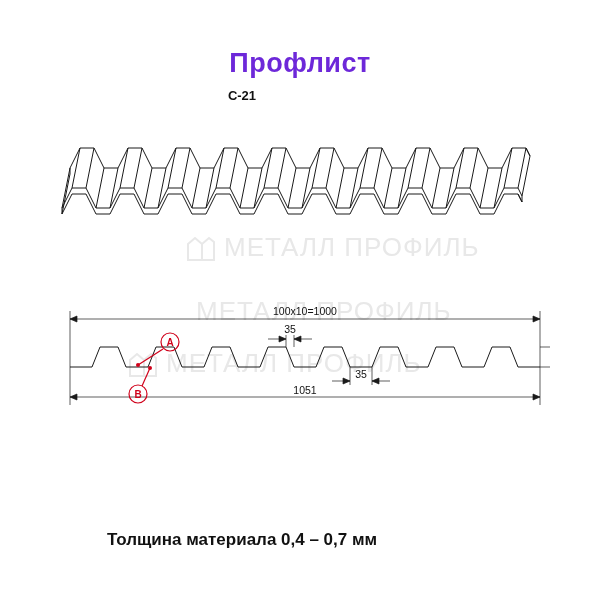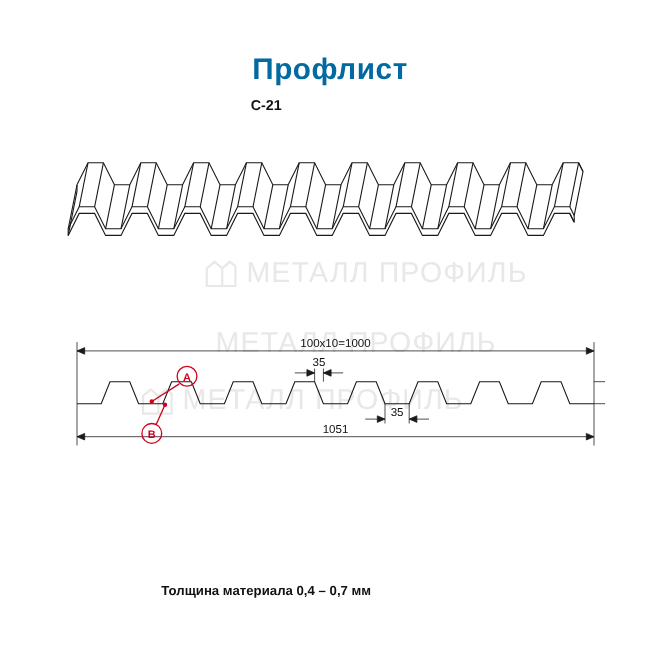--- a/index.html
+++ b/index.html
@@ -22,39 +22,39 @@
   }
   .title {
     position: absolute;
     top: 48px;
     left: 0;
     width: 600px;
     text-align: center;
     font-size: 27px;
     font-weight: bold;
     letter-spacing: 0.5px;
-    color: #0369a1;
+    color: #6d28d9;
   }
   .subtitle {
     position: absolute;
     top: 88px;
     left: 0;
     width: 484px;
     text-align: center;
     font-size: 13px;
     font-weight: bold;
     color: #111111;
   }
   .footer-note {
     position: absolute;
     top: 530px;
     left: 0;
     width: 484px;
     text-align: center;
-    font-size: 12px;
+    font-size: 17px;
     font-weight: bold;
     color: #111111;
   }
   .iso-wrap {
     position: absolute;
     top: 130px;
     left: 60px;
     width: 480px;
     height: 110px;
   }

